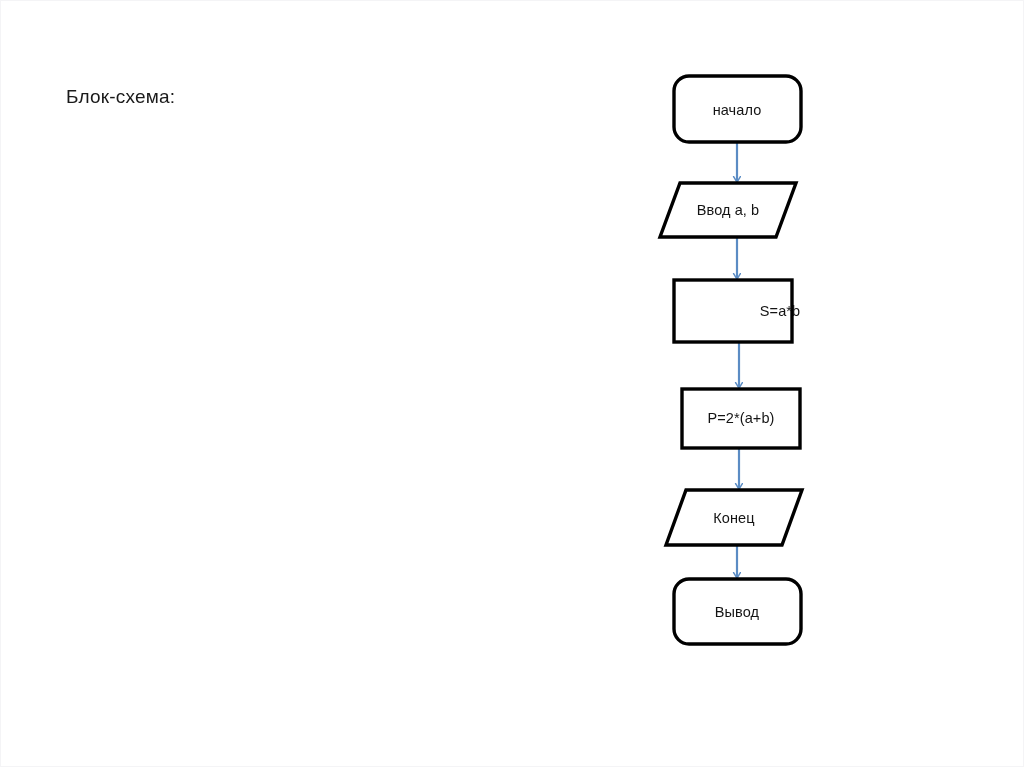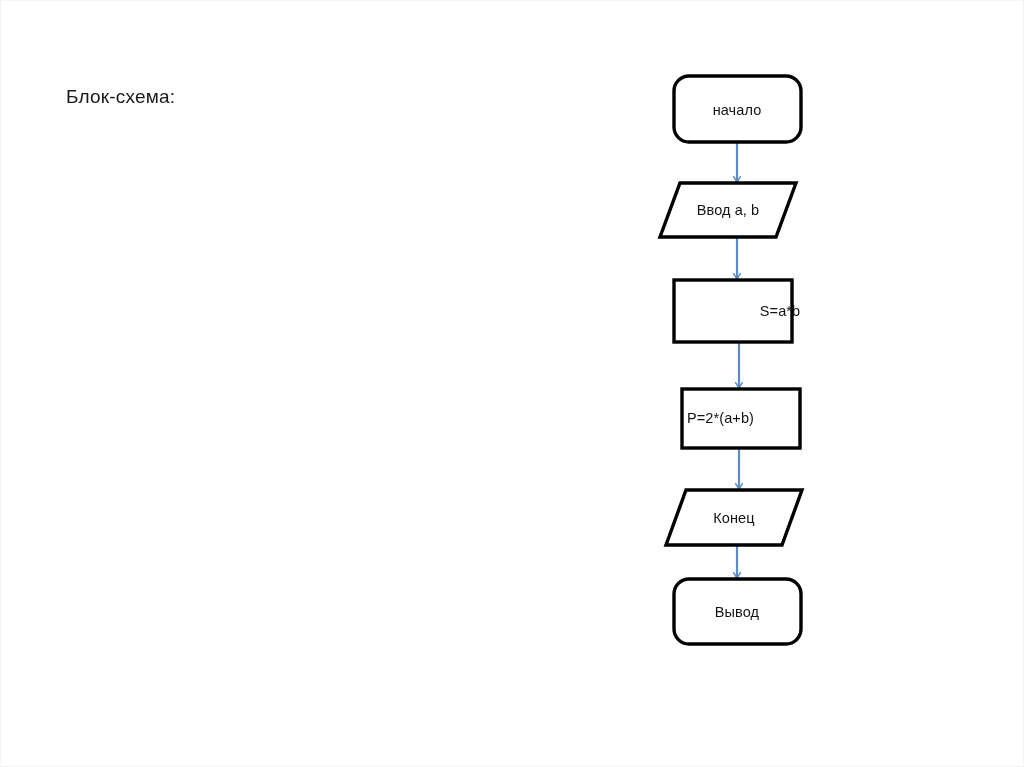--- a/index.html
+++ b/index.html
@@ -84,19 +84,19 @@
       <rect x="673" y="578" width="127" height="65" rx="15" ry="15" fill="#ffffff" stroke="#000000" stroke-width="3.4"></rect>
     </g>
   </svg>
 
   <div class="node-label" style="left:736px; top:109px;">начало</div>
 
   <div class="node-label" style="left:727px; top:209px;">Ввод a, b</div>
 
   <div class="node-label" style="left:732px; top:310px;margin-left:47px;">S=a*b</div>
 
-  <div class="node-label" style="left:696px; top:417px;padding-left:47px;">P=2*(a+b)</div>
+  <div class="node-label" style="left:740px; top:417px;">P=2*(a+b)</div>
 
   <div class="node-label" style="left:733px; top:517px;">Конец</div>
 
   <div class="node-label" style="left:736px; top:611px;">Вывод</div>
 
 </div>
 
 </body></html>

